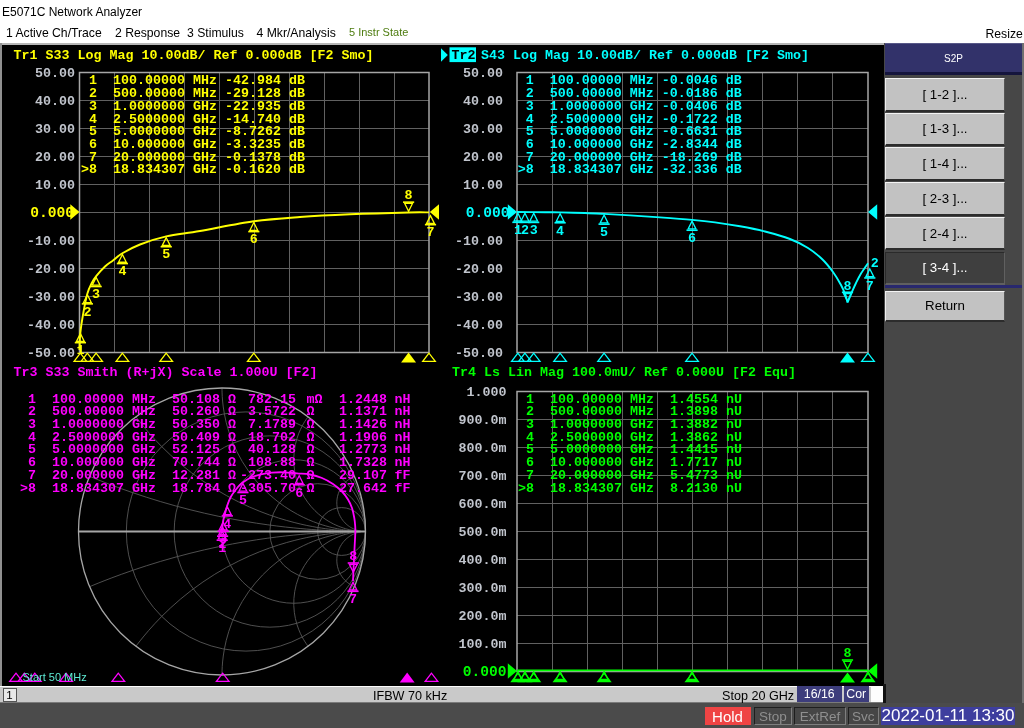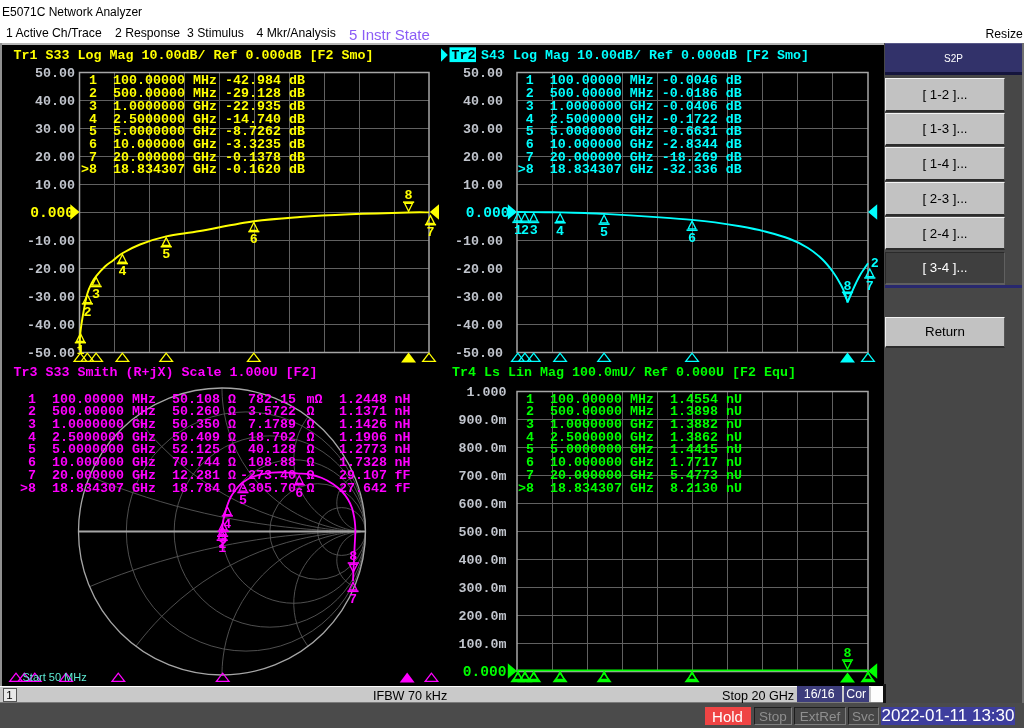--- a/index.html
+++ b/index.html
@@ -12,21 +12,21 @@
  display:flex;align-items:center;justify-content:center;box-sizing:border-box;}
 </style></head><body>
 <div id="scr">
 
   <div class="abs" style="left:0;top:0;width:1024px;height:42.5px;background:#fff;"></div>
   <div class="abs" style="left:2px;top:4.5px;font-size:12px;color:#000;">E5071C Network Analyzer</div>
   <div class="abs" style="left:6px;top:25.5px;font-size:12.2px;color:#000;">1 Active Ch/Trace</div>
   <div class="abs" style="left:115px;top:25.5px;font-size:12.2px;color:#000;">2 Response</div>
   <div class="abs" style="left:187px;top:25.5px;font-size:12.2px;color:#000;">3 Stimulus</div>
   <div class="abs" style="left:256.5px;top:25.5px;font-size:12.2px;color:#000;">4 Mkr/Analysis</div>
-  <div class="abs" style="left:349px;top:25.5px;font-size:15px;color:#8b5cf6;">5 Instr State</div>
+  <div class="abs" style="left:349px;top:25.5px;font-size:11px;color:#4d7c0f;">5 Instr State</div>
   <div class="abs" style="left:985.5px;top:26.5px;font-size:12.2px;color:#000;">Resize</div>
   <div class="abs" style="left:0;top:42.5px;width:1024px;height:2.5px;background:#b5b5b5;"></div>
 
   <div class="abs" style="left:0;top:43px;width:1.5px;height:643px;background:#909090;z-index:3"></div>
   <svg width="1024" height="703" viewBox="0 0 1024 703" style="position:absolute;left:0;top:0;z-index:2">
       <path d="M 114.50 72.0 V 352.0 M 149.50 72.0 V 352.0 M 184.50 72.0 V 352.0 M 219.50 72.0 V 352.0 M 254.50 72.0 V 352.0 M 289.50 72.0 V 352.0 M 324.50 72.0 V 352.0 M 359.50 72.0 V 352.0 M 394.50 72.0 V 352.0 M 79.5 100.50 H 429.0 M 79.5 128.50 H 429.0 M 79.5 156.50 H 429.0 M 79.5 184.50 H 429.0 M 79.5 212.50 H 429.0 M 79.5 240.50 H 429.0 M 79.5 268.50 H 429.0 M 79.5 296.50 H 429.0 M 79.5 324.50 H 429.0" stroke="#616161" stroke-width="1" fill="none"></path>
       <rect x="79.5" y="72.5" width="349.5" height="280.0" stroke="#a6a6a6" stroke-width="1.5" fill="none"></rect>
       <path d="M 552.50 72.0 V 352.0 M 587.50 72.0 V 352.0 M 622.50 72.0 V 352.0 M 657.50 72.0 V 352.0 M 692.50 72.0 V 352.0 M 727.50 72.0 V 352.0 M 762.50 72.0 V 352.0 M 797.50 72.0 V 352.0 M 832.50 72.0 V 352.0 M 517.0 100.50 H 868.0 M 517.0 128.50 H 868.0 M 517.0 156.50 H 868.0 M 517.0 184.50 H 868.0 M 517.0 212.50 H 868.0 M 517.0 240.50 H 868.0 M 517.0 268.50 H 868.0 M 517.0 296.50 H 868.0 M 517.0 324.50 H 868.0" stroke="#616161" stroke-width="1" fill="none"></path>
       <rect x="517.0" y="72.5" width="351.0" height="280.0" stroke="#a6a6a6" stroke-width="1.5" fill="none"></rect>
       <path d="M 552.50 391.0 V 671.0 M 587.50 391.0 V 671.0 M 622.50 391.0 V 671.0 M 657.50 391.0 V 671.0 M 692.50 391.0 V 671.0 M 727.50 391.0 V 671.0 M 762.50 391.0 V 671.0 M 797.50 391.0 V 671.0 M 832.50 391.0 V 671.0 M 517.0 419.50 H 868.0 M 517.0 447.50 H 868.0 M 517.0 475.50 H 868.0 M 517.0 503.50 H 868.0 M 517.0 531.50 H 868.0 M 517.0 559.50 H 868.0 M 517.0 587.50 H 868.0 M 517.0 615.50 H 868.0 M 517.0 643.50 H 868.0" stroke="#616161" stroke-width="1" fill="none"></path>
@@ -388,21 +388,21 @@
   <div class="abs" style="left:884px;top:43px;width:140px;height:660px;background:#474747;z-index:4;"></div>
   <div class="abs" style="left:1021.5px;top:43px;width:2.5px;height:660px;background:#707070;z-index:5;"></div>
   <div class="abs" style="left:885px;top:43px;width:137px;height:32px;background:#32326a;color:#fff;font-size:10px;display:flex;align-items:center;justify-content:center;z-index:5;border-top:1px solid #585888;border-bottom:3px solid #15153d;box-sizing:border-box;">S2P</div>
   <div class="btn" style="top:78px;z-index:5;">[ 1-2 ]...</div>
   <div class="btn" style="top:112.7px;z-index:5;">[ 1-3 ]...</div>
   <div class="btn" style="top:147.4px;z-index:5;">[ 1-4 ]...</div>
   <div class="btn" style="top:182.1px;z-index:5;">[ 2-3 ]...</div>
   <div class="btn" style="top:216.8px;z-index:5;">[ 2-4 ]...</div>
   <div class="btn" style="top:251.5px;z-index:5;background:#3f3f3f;color:#fff;border-top:1.5px solid #2a2a2a;border-left:1.5px solid #2a2a2a;border-right:1.5px solid #606060;border-bottom:2px solid #606060;">[ 3-4 ]...</div>
   <div class="abs" style="left:885px;top:284.5px;width:137px;height:3.2px;background:#28286e;z-index:5;"></div>
-  <div class="btn" style="top:290.5px;height:31.5px;z-index:5;margin-top:26px;">Return</div>
+  <div class="btn" style="top:290.5px;height:31.5px;z-index:5;">Return</div>
 
   <div class="abs" style="left:0;top:686px;width:884px;height:17px;background:#c9c9c9;border-top:1px solid #fdfdfd;border-bottom:1px solid #7a7a7a;box-sizing:border-box;z-index:4;"></div>
   <div class="abs" style="left:2.5px;top:687.5px;width:14px;height:14px;background:#e9e9e9;border:1px solid #555;box-sizing:border-box;z-index:5;color:#000;font-size:11.5px;display:flex;align-items:center;justify-content:center;">1</div>
   <div class="abs" style="left:22.5px;top:671px;font-size:11px;color:#5eead4;z-index:5;">Start 50 MHz</div>
   <div class="abs" style="left:373px;top:688.5px;font-size:12.6px;color:#000;z-index:5;">IFBW 70 kHz</div>
   <div class="abs" style="left:722px;top:688.5px;font-size:12.6px;color:#000;z-index:5;">Stop 20 GHz</div>
   <div class="chip" style="left:797px;top:685.5px;width:44.5px;height:16px;z-index:5;">16/16</div>
   <div class="chip" style="left:843.5px;top:685.5px;width:25.5px;height:16px;z-index:5;">Cor</div>
   <div class="abs" style="left:871px;top:685.5px;width:11.5px;height:16px;background:#fdfdfd;border-right:1.5px solid #9a9a9a;z-index:5;"></div>
   <div class="abs" style="left:882.5px;top:684px;width:3.5px;height:19px;background:#111;z-index:6;"></div>

